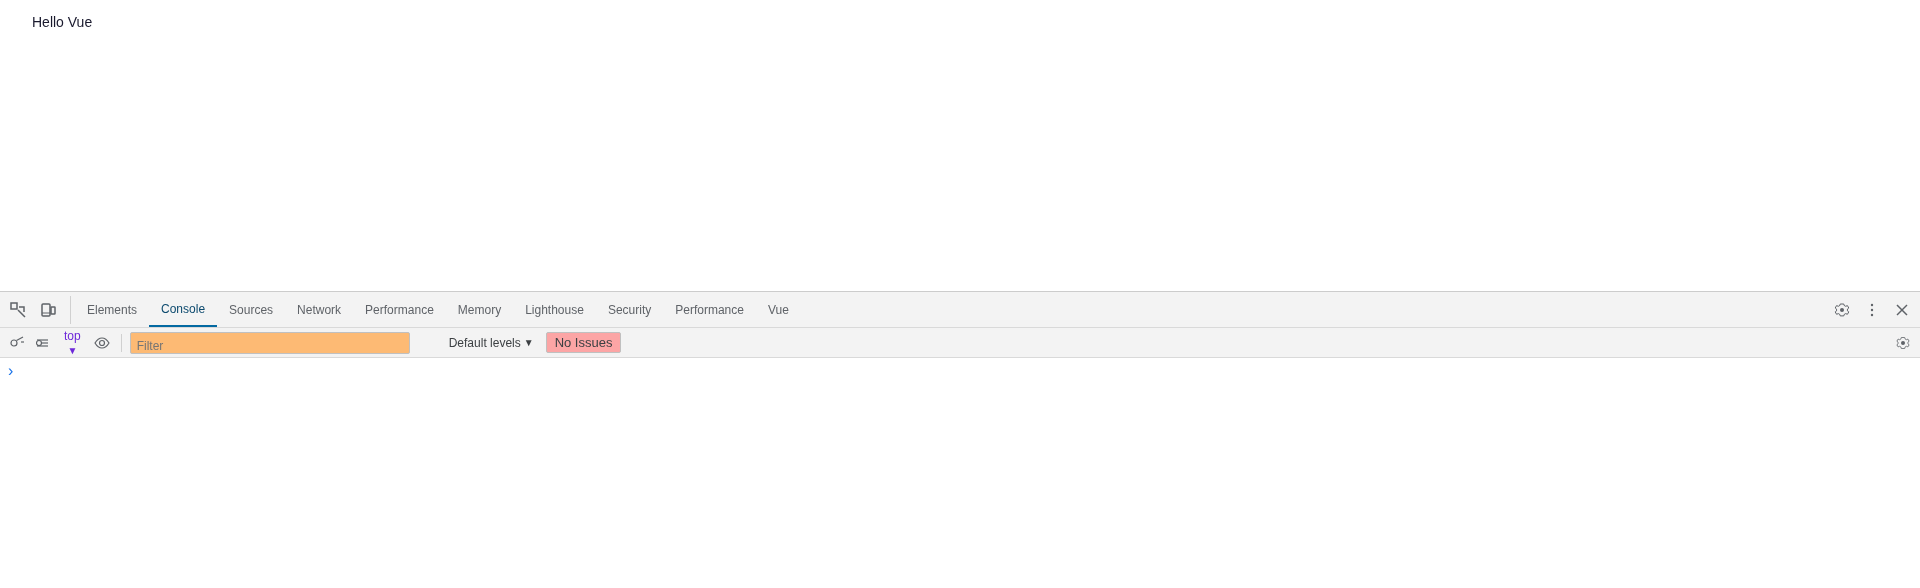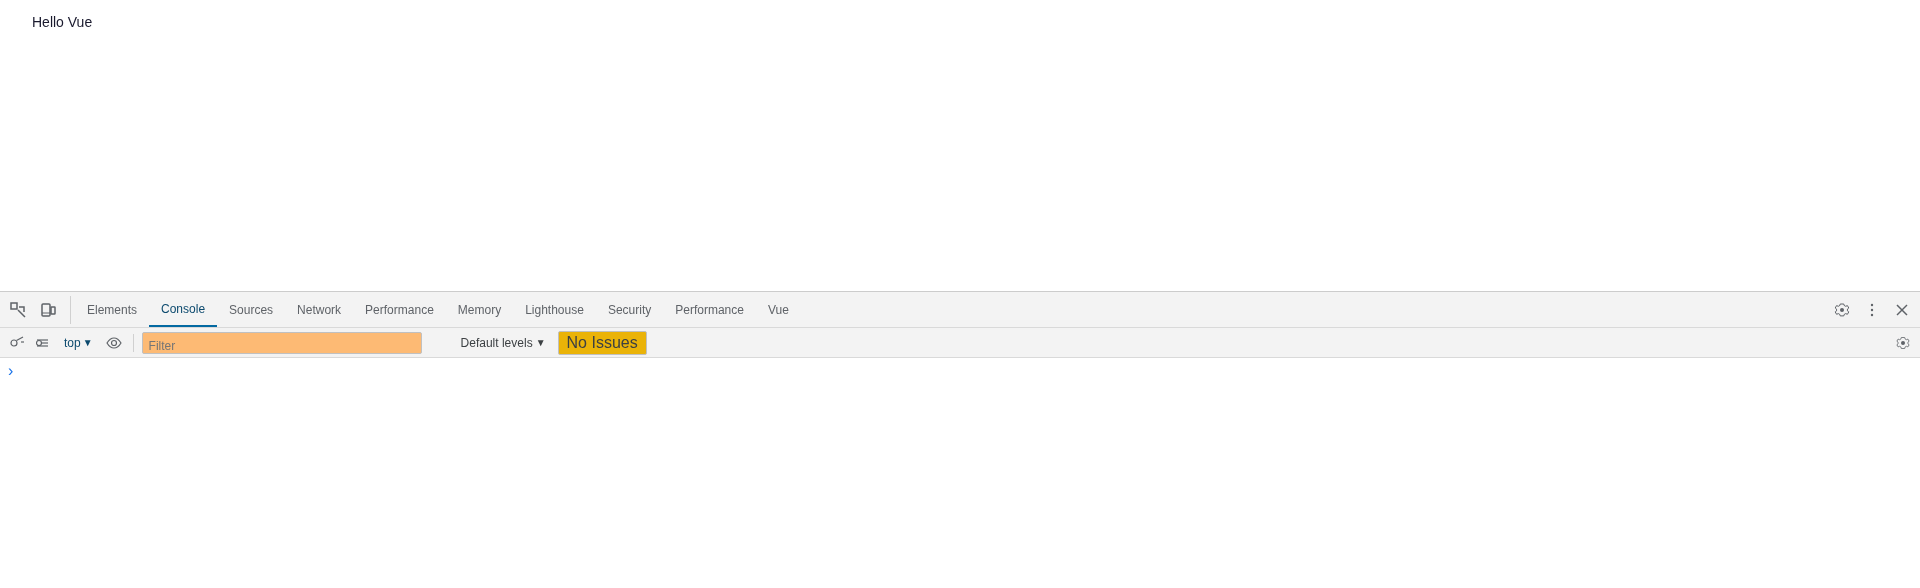--- a/index.html
+++ b/index.html
@@ -140,24 +140,25 @@
       border-radius: 3px;
       color: #5f6368;
       font-size: 12px;
     }
 
     .top-dropdown {
       display: flex;
       align-items: center;
       padding: 2px 6px;
       font-size: 12px;
-      color: #0c4a6e;
+      color: #6d28d9;
       cursor: pointer;
       border-radius: 3px;
       gap: 2px;
+      flex-direction: column;
     }
 
     .filter-input-wrapper {
       display: flex;
       align-items: flex-end;
       border: 1px solid #c0c0c0;
       border-radius: 2px;
       background: #fdba74;
       height: 22px;
       padding: 0 6px;
@@ -182,25 +183,25 @@
       color: #3c4043;
       cursor: pointer;
       border-radius: 3px;
       margin-left: 27px;
     }
 
     .no-issues-badge {
       display: flex;
       align-items: center;
       padding: 2px 8px;
-      font-size: 16px;
+      font-size: 13px;
       color: #3c4043;
       border: 1px solid #c0c0c0;
       border-radius: 2px;
-      background: #eab308;
+      background: #fca5a5;
       cursor: pointer;
     }
 
     .console-toolbar-right {
       margin-left: auto;
     }
 
     
     .console-body {
       flex: 1;

